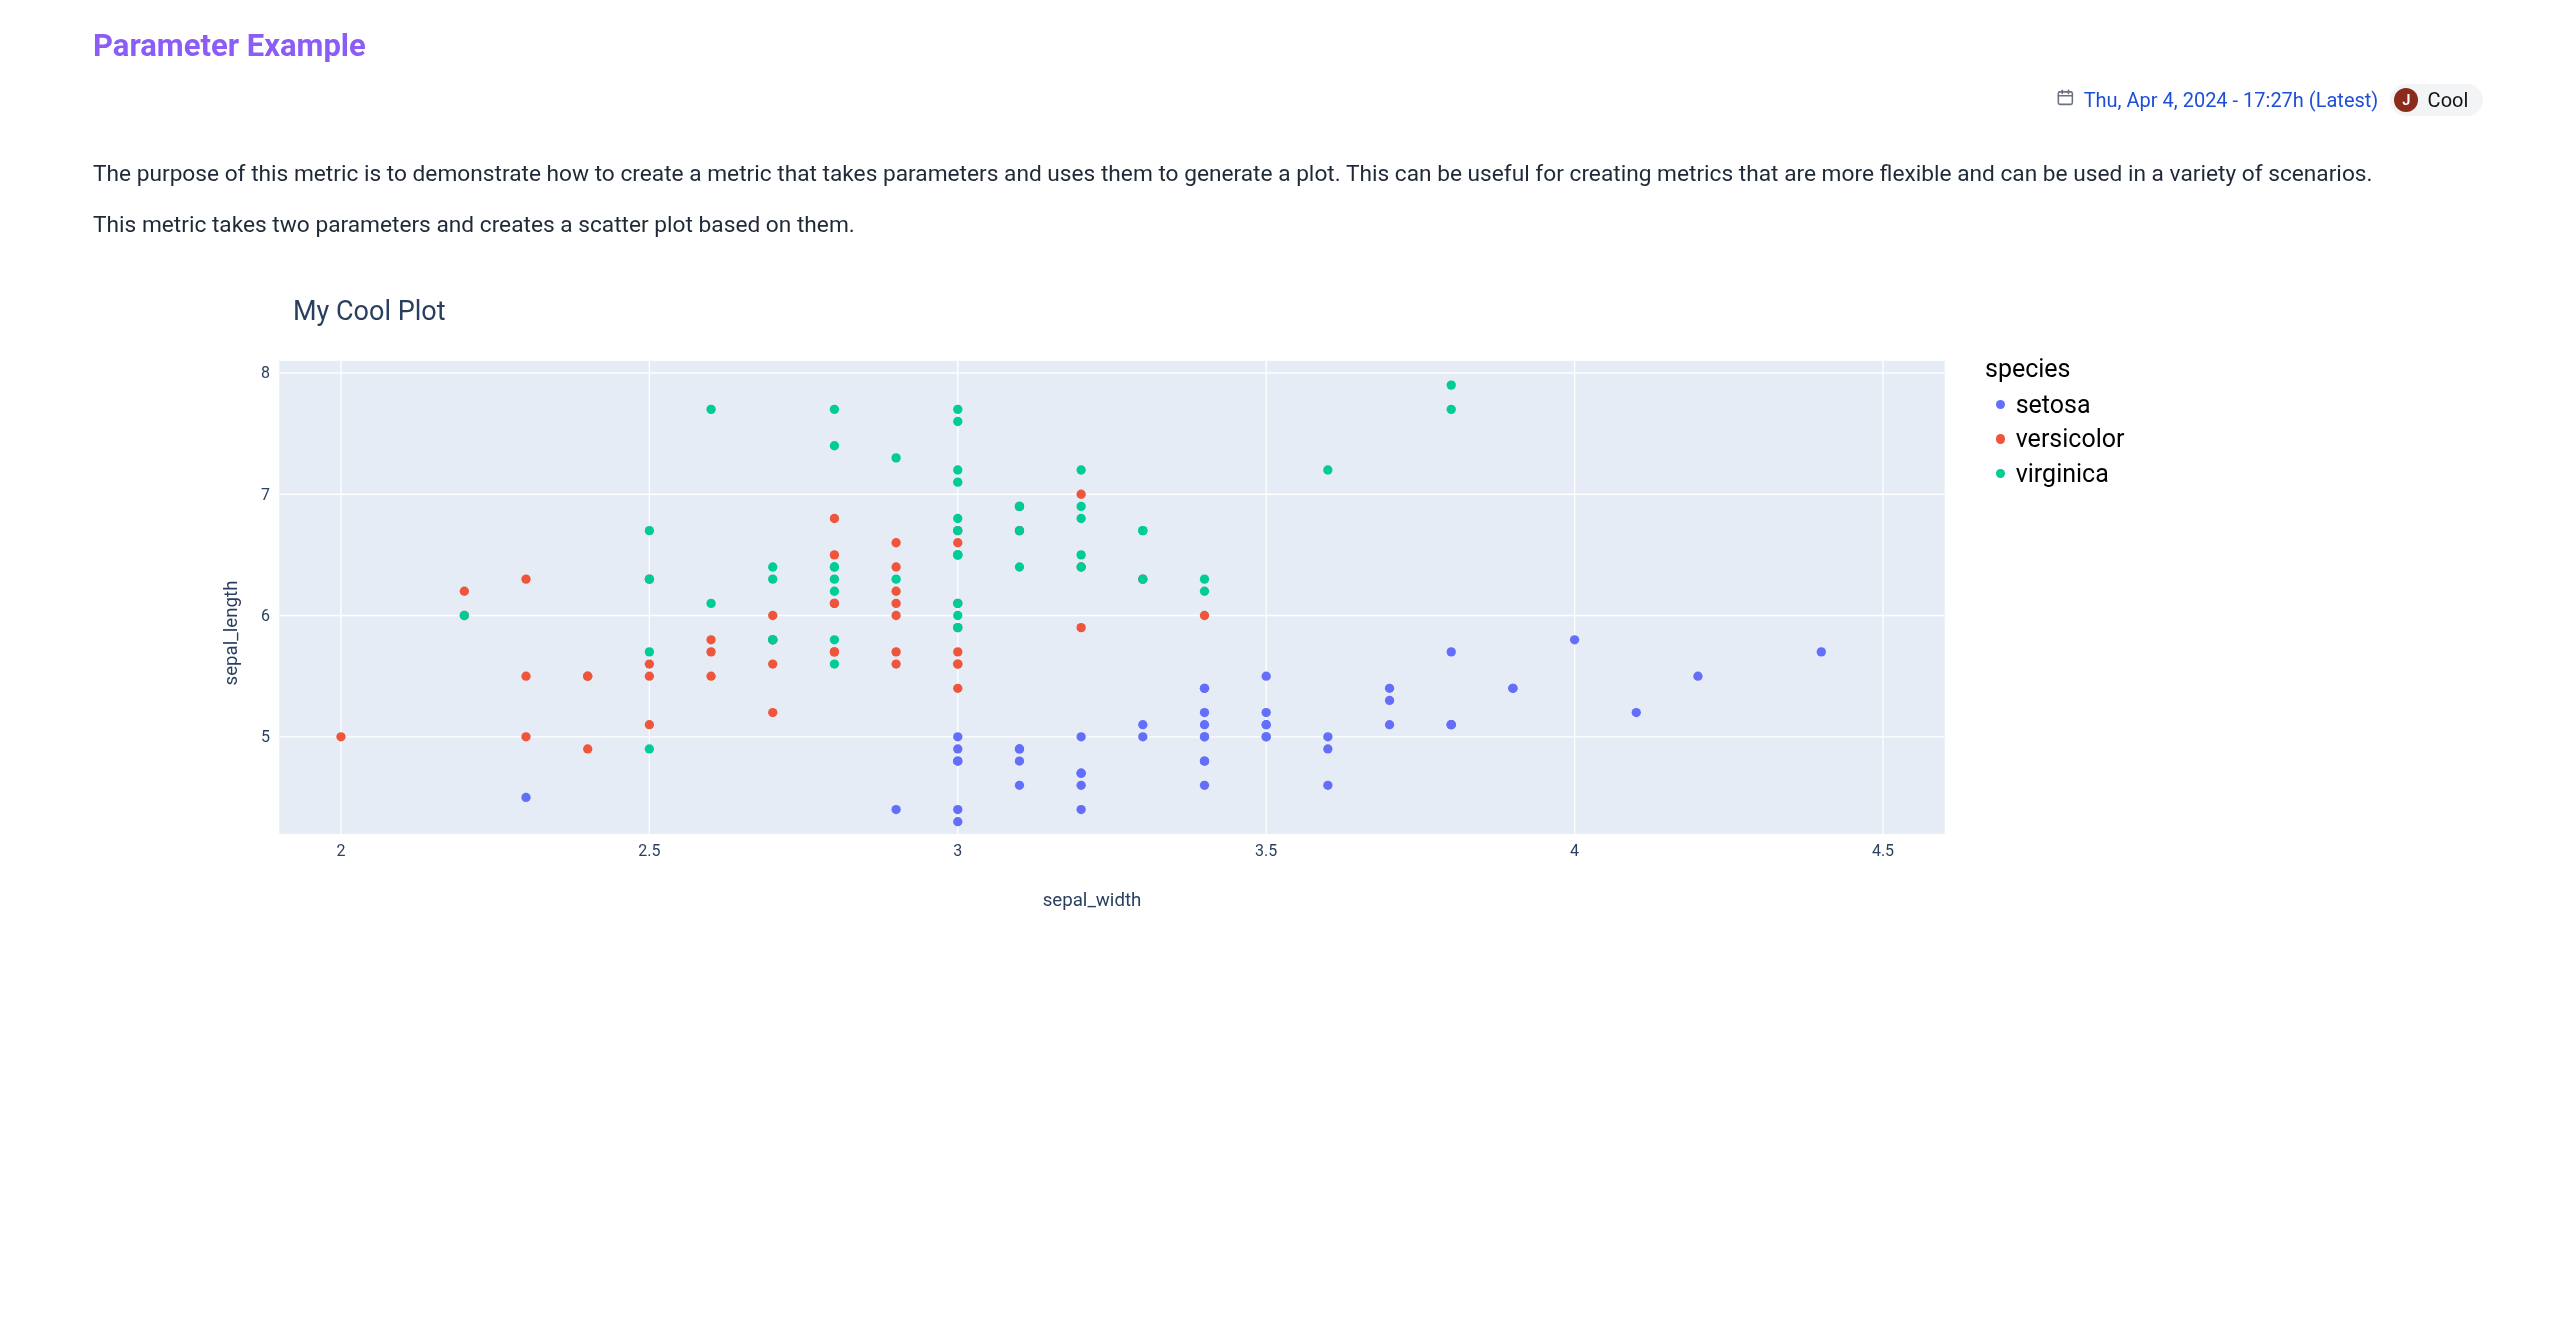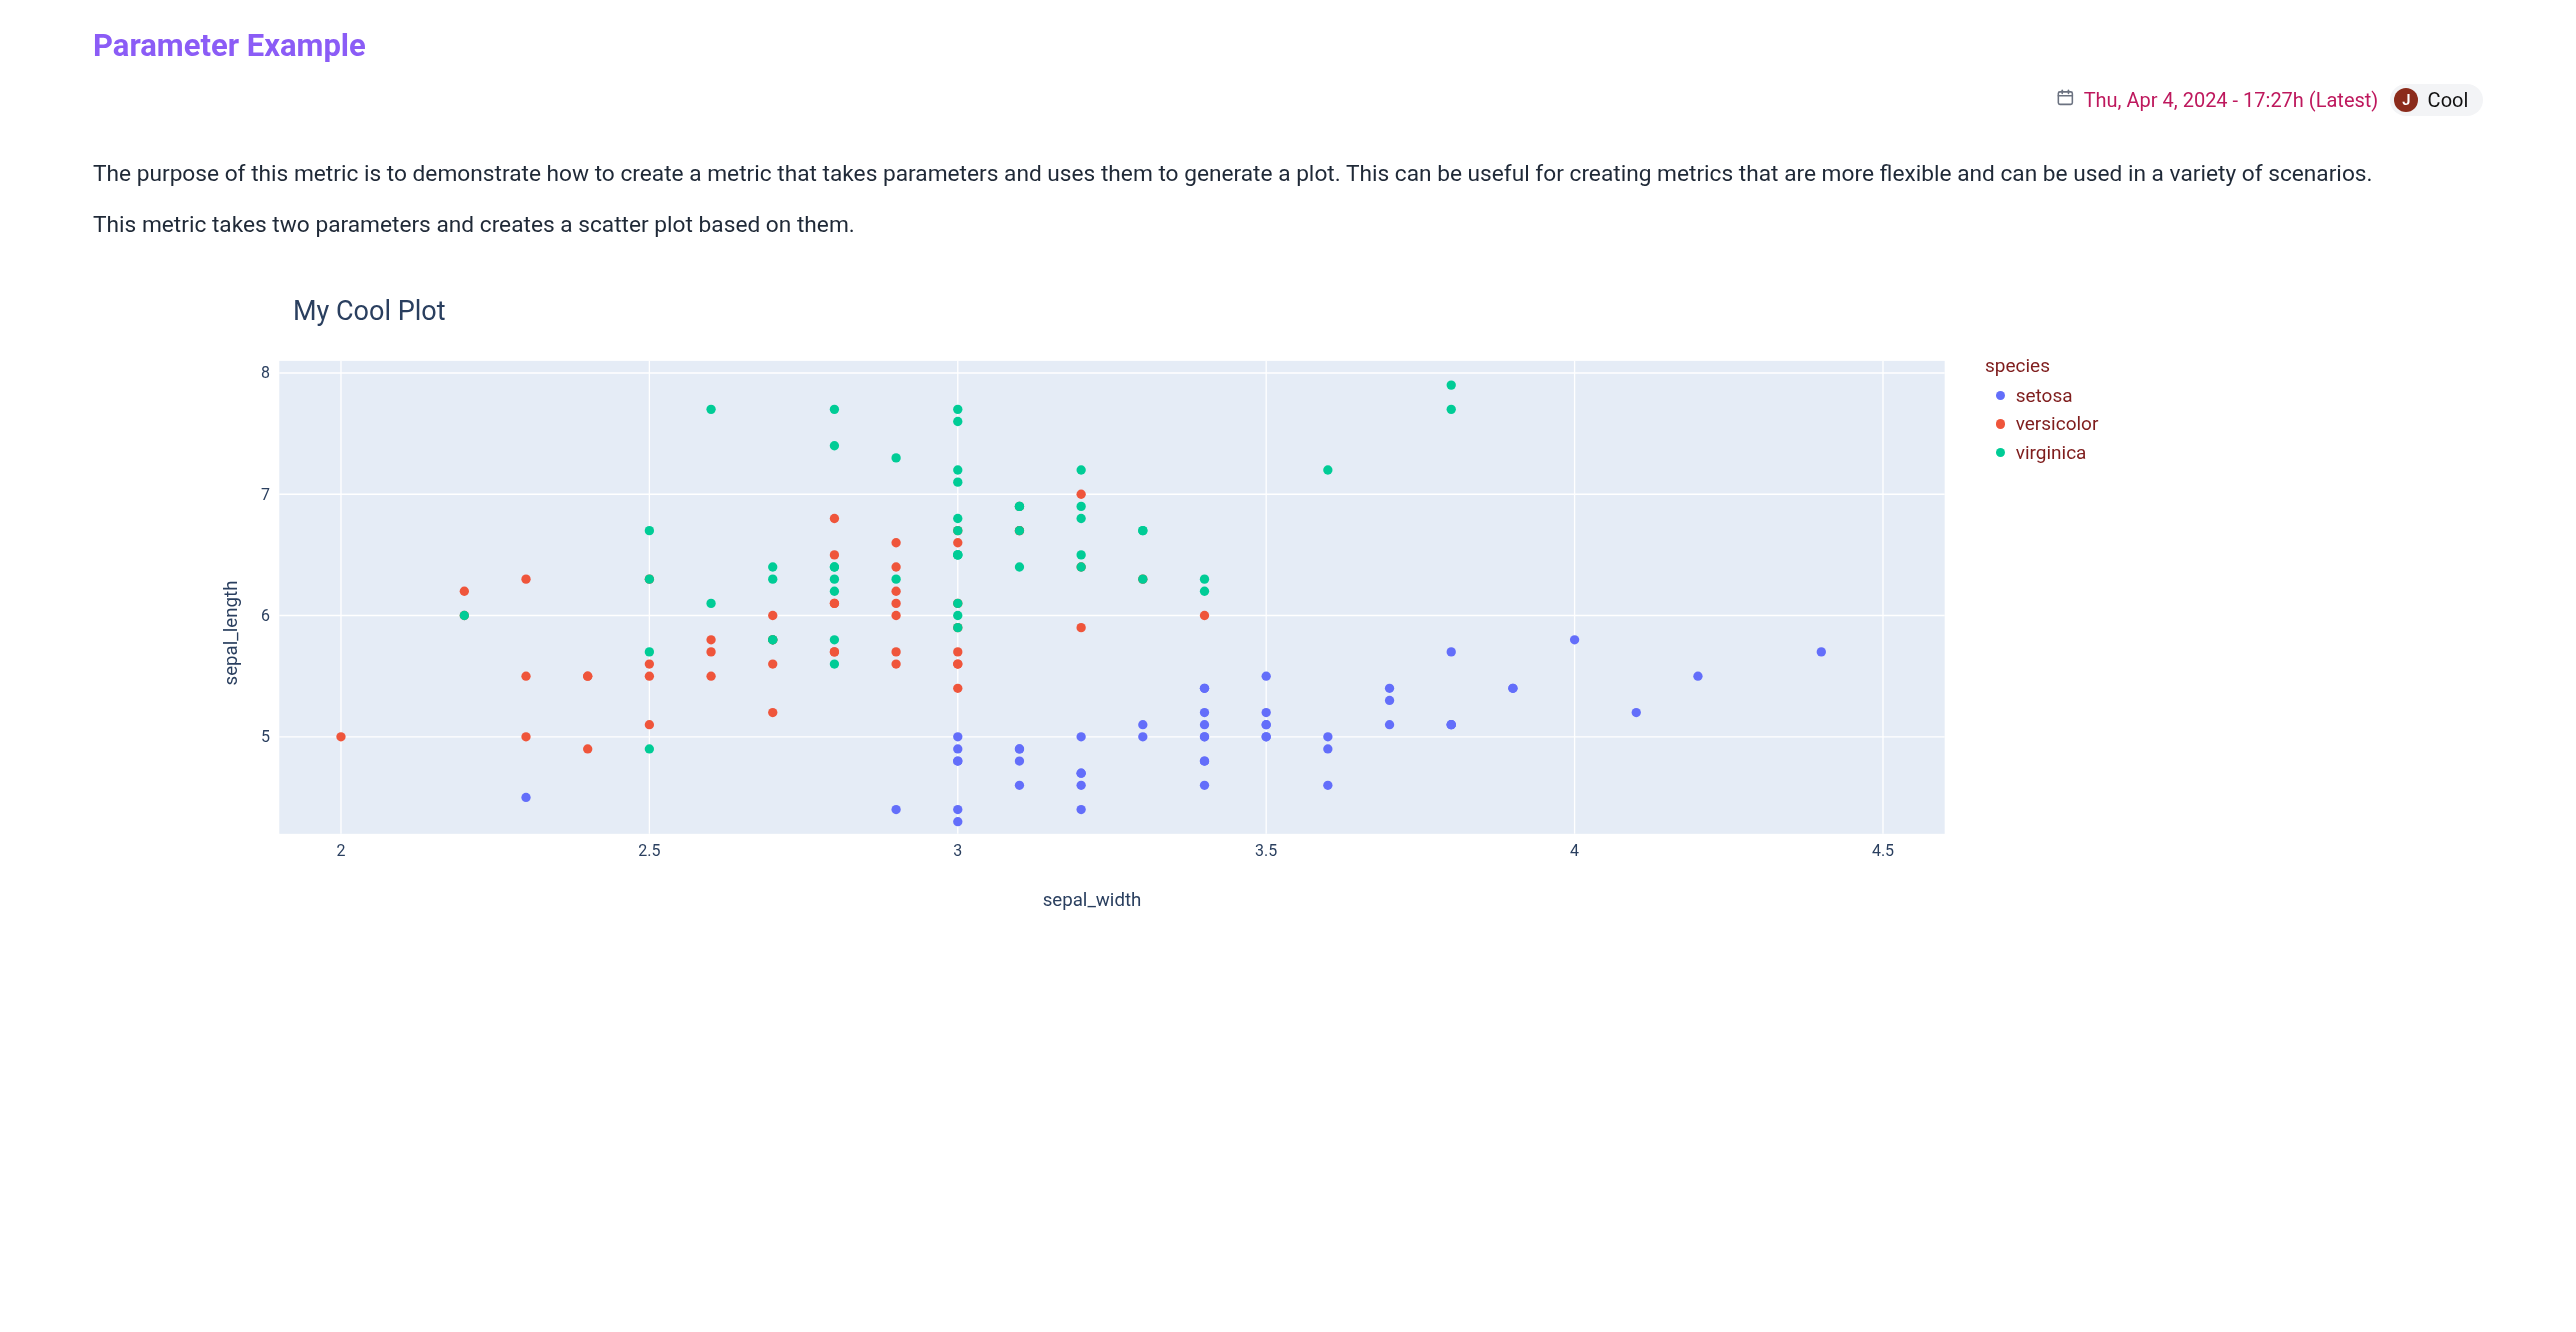--- a/index.html
+++ b/index.html
@@ -19,21 +19,21 @@
     display: flex;
     justify-content: flex-end;
     align-items: center;
     gap: 12px;
     margin-bottom: 40px;
   }
   .date-chip {
     display: inline-flex;
     align-items: flex-end;
     gap: 9.3px;
-    color: #be185d;
+    color: #1d4ed8;
     font-size: 20px;
   }
   .date-chip svg { width: 18.7px; height: 18.7px; stroke: #6b7280; }
   .user-chip {
     display: inline-flex;
     align-items: center;
     gap: 9.3px;
     background: #f3f4f6;
     border-radius: 666px;
     padding: 4px 14.7px 4px 4px;
@@ -86,22 +86,22 @@
     color: #2a3f5f;
     white-space: nowrap;
   }
   .x-axis-label {
     text-align: center;
     font-size: 18.7px;
     color: #2a3f5f;
     margin-top: 12px;
   }
   .legend {
-    font-size: 19px;
-    color: #7f1d1d;
+    font-size: 25px;
+    color: #000000;
   }
   .legend .legend-title {
     margin-bottom: 6.7px;
   }
   .legend-item {
     display: flex;
     align-items: center;
     gap: 10.7px;
     margin: 5.3px 0 5.3px 10.7px;
     cursor: pointer;

